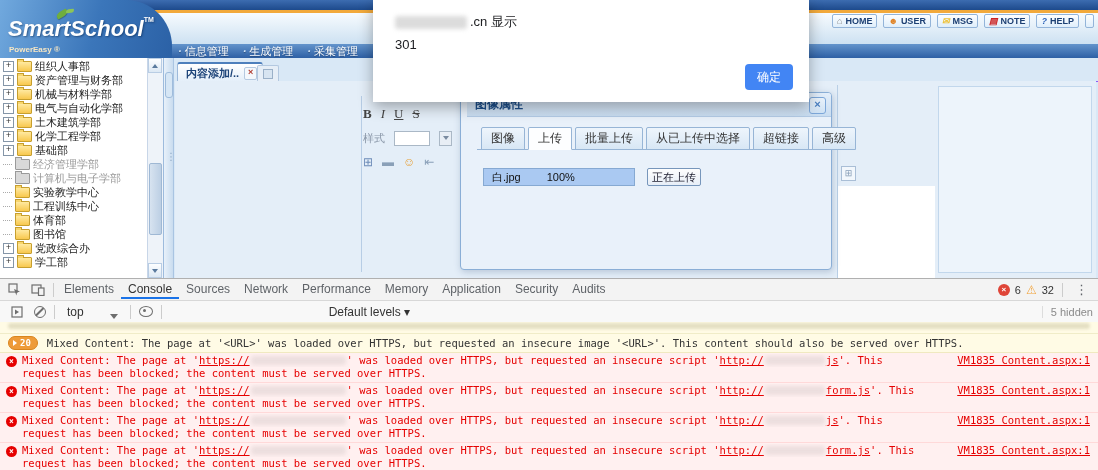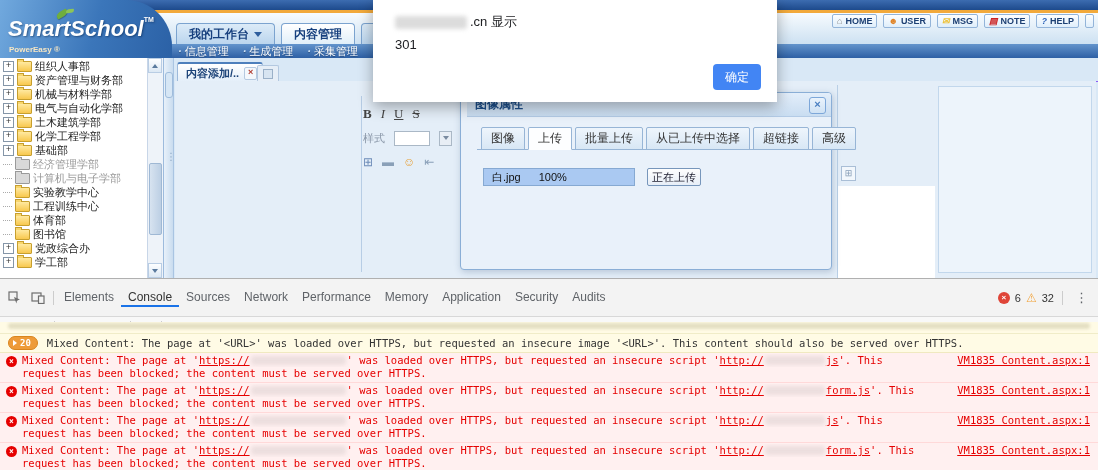--- a/index.html
+++ b/index.html
@@ -41,21 +41,21 @@
   .logo-text{position:absolute;left:8px;top:16px;color:#fff;font-size:22px;font-weight:bold;
     font-style:italic;letter-spacing:0;text-shadow:1px 1px 2px rgba(0,30,70,.5);white-space:nowrap;}
   .logo-tm{font-size:7px;vertical-align:top;font-style:normal;}
   .leaf{position:absolute;left:56px;top:11px;width:12px;height:6px;background:#6fae3e;
     border-radius:60% 10% 60% 10%;transform:rotate(-28deg);box-shadow:0 1px 1px rgba(0,0,0,.3);}
   .leaf2{position:absolute;left:66px;top:9px;width:8px;height:4px;background:#8cc558;
     border-radius:60% 10% 60% 10%;transform:rotate(-5deg);}
   .logo-sub{position:absolute;left:9px;top:45px;color:#f7e7c4;font-size:8px;font-weight:bold;}
 
   
-  #alert{position:absolute;left:373px;top:0;width:404px;height:102px;background:#fff;
+  #alert{position:absolute;left:373px;top:0;width:436px;height:102px;background:#fff;
     box-shadow:0 5px 14px rgba(0,0,0,.32);z-index:50;color:#202124;}
   .alert-line1{position:absolute;left:22px;top:13px;font-size:13px;display:flex;
     align-items:center;gap:3px;}
   .blurbox{display:inline-block;background:#dcdcdc;border-radius:3px;filter:blur(2px);}
   .alert-blur{width:72px;height:13px;}
   .alert-msg{position:absolute;left:22px;top:37px;font-size:13px;}
   .alert-ok{position:absolute;right:16px;bottom:12px;min-width:46px;height:26px;
     background:#4285f4;border:none;border-radius:4px;color:#fff;font-size:12px;
     font-family:"Liberation Sans",sans-serif;display:flex;align-items:center;
     justify-content:center;padding:0 12px;cursor:pointer;}
@@ -144,31 +144,31 @@
     background:linear-gradient(#eaf3fc,#cfe2f4);border:1px solid #7da7d9;border-radius:3px;
     color:#4a7fc1;font-size:11px;font-weight:bold;line-height:13px;text-align:center;cursor:pointer;}
   .ud-tabs{margin:10px 0 0 14px;display:flex;align-items:flex-end;}
   .ud-tab{padding:2px 9px;font-size:12px;color:#333;border:1px solid #97b5d6;margin-right:3px;
     border-radius:2px 2px 0 0;background:linear-gradient(#eef5fc,#d8e7f5);cursor:pointer;
     white-space:nowrap;}
   .ud-tab.active{background:#fdfeff;border-bottom-color:#fdfeff;position:relative;z-index:2;}
   .ud-tabline{margin:-1px 10px 0 10px;border-bottom:1px solid #97b5d6;}
   .ud-body{padding:18px 0 0 16px;display:flex;gap:12px;align-items:center;}
   .ud-progress{width:142px;height:16px;border:1px solid #86a9d2;background:#aac9f2;
-    font-size:11px;color:#111;line-height:16px;padding-left:8px;display:flex;gap:18px;}
+    font-size:11px;color:#111;line-height:16px;padding-left:8px;display:flex;gap:26px;}
   .ud-upbtn{min-width:52px;height:18px;background:linear-gradient(#fefefe,#e7eef7);
     border:1px solid #7796bb;font-size:11px;color:#223;display:flex;align-items:center;
     justify-content:center;border-radius:2px;padding:0 4px;cursor:pointer;
     font-family:"Liberation Sans",sans-serif;}
 
   
   #devtools{position:absolute;left:0;top:278px;right:0;bottom:0;background:#fff;
     border-top:1px solid #b0b0b0;}
   .dt-tabbar{height:21px;background:#f3f3f3;border-bottom:1px solid #d8d8d8;display:flex;
-    align-items:center;padding:8px 2px;}
+    align-items:center;padding:0 2px;}
   .dt-icon-btn{width:24px;height:20px;display:flex;align-items:center;justify-content:center;
     cursor:pointer;}
   .dt-sep{width:1px;height:14px;background:#ccc;margin:0 3px;}
   .dt-tab{padding:0 7px;line-height:19px;font-size:12px;color:#5f6368;cursor:pointer;}
   .dt-tab.active{color:#333;box-shadow:inset 0 -2px 0 #1a73e8;}
   .dt-right{margin-left:auto;display:flex;align-items:center;gap:5px;padding-right:4px;}
   .err-dot{width:12px;height:12px;border-radius:50%;background:#df4538;color:#fff;
     font-size:8px;font-weight:bold;line-height:12px;text-align:center;}
   .dt-count{font-size:11px;color:#333;}
   .warn-tri{color:#f2a33a;font-size:12px;line-height:12px;}
@@ -244,32 +244,20 @@
         <i class="ql-ico ql-note">▤</i>
         <span>NOTE</span>
       </span>
       <span class="quicklink">
         <i class="ql-ico ql-help">?</i>
         <span>HELP</span>
       </span>
       <span class="quicklink cut"></span>
     </div>
 
-    <div class="main-tabs">
-      <div class="mtab">
-        <span>我的工作台</span>
-        <i class="tri-down"></i>
-      </div>
-      <div class="mtab active">
-        <span>内容管理</span>
-      </div>
-      <div class="mtab">
-        <span>用户管理</span>
-      </div>
-    </div>
 
     <div class="hdr-subnav">
       <span class="subnav-item">
         <i class="bullet">·</i>
         <span>信息管理</span>
       </span>
       <span class="subnav-item">
         <i class="bullet">·</i>
         <span>生成管理</span>
       </span>

